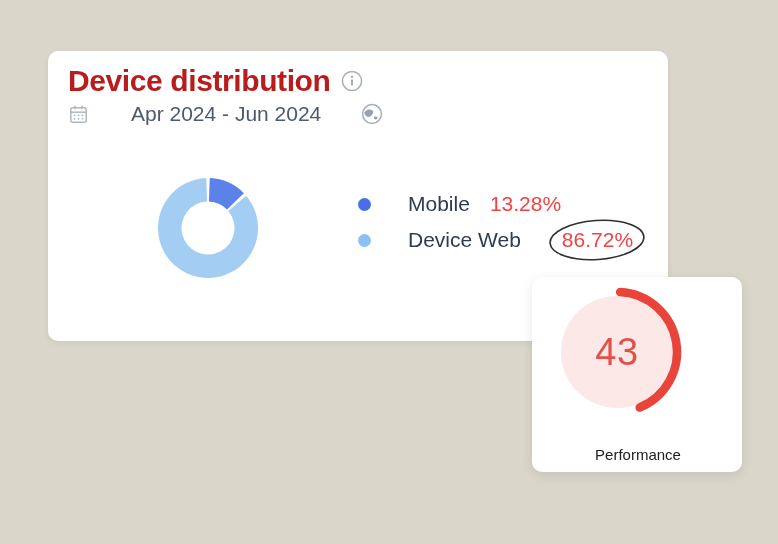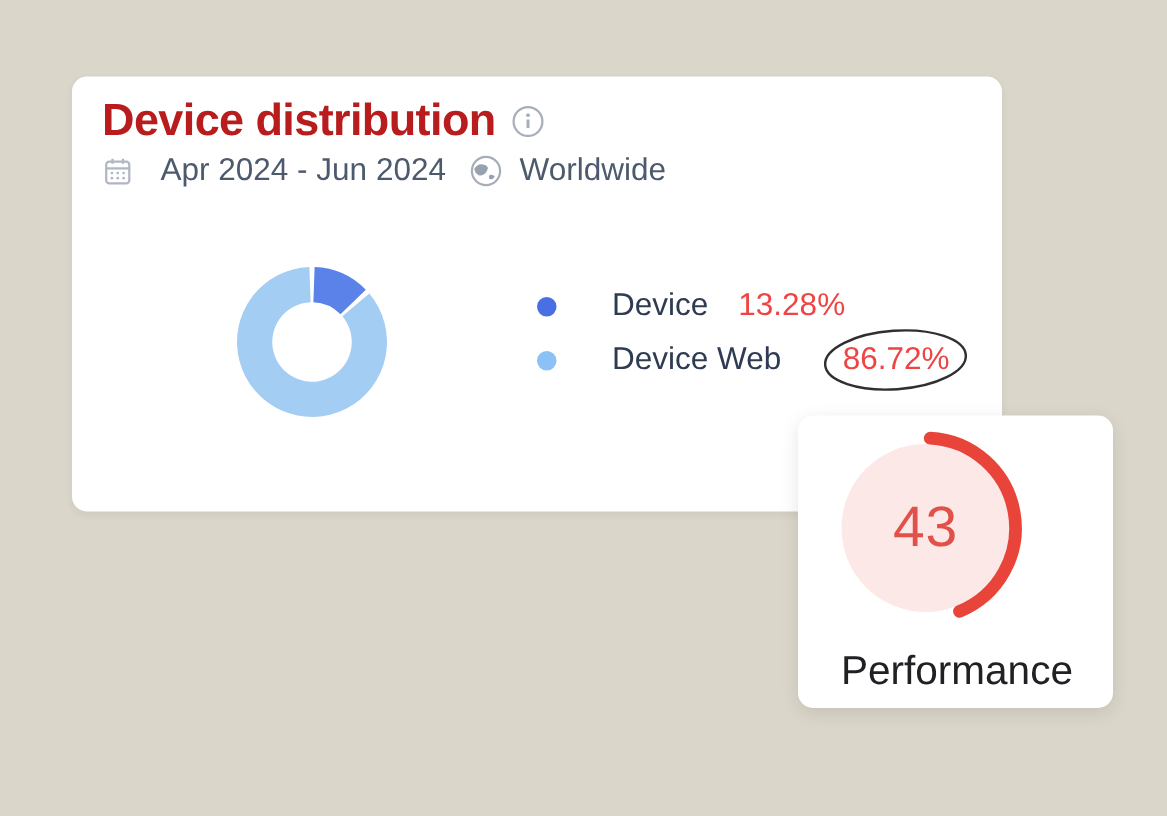--- a/index.html
+++ b/index.html
@@ -22,21 +22,21 @@
     position:absolute; left:20px; top:13px;
     display:flex; align-items:center; gap:11px;
   }
   .dc-title {
     margin:0; font-size:30px; font-weight:700; color:#b91c1c;
     letter-spacing:-0.4px; line-height:34px;
   }
   .dc-sub {
     position:absolute; left:20px; top:50px; height:26px;
     display:flex; align-items:center;
-    font-size:21px; color:#4d5a6e; line-height:26px;
+    font-size:21px; color:#4d5a6e; line-height:26px;gap:24px;
   }
   .dc-sub .cal { margin-right:18px; }
   .dc-sub .glb { margin-left:16px; margin-right:11px; }
   .icon svg { display:block; }
   
   .donut-wrap { position:absolute; left:110px; top:127px; width:100px; height:100px; }
   .legend { position:absolute; left:310px; top:135px; }
   .legend-row { display:flex; align-items:center; height:36px; }
   .legend-dot {
     width:13px; height:13px; border-radius:50%; flex:0 0 13px;
@@ -52,21 +52,21 @@
   
   .gauge-wrap { position:absolute; left:10px; top:0; width:150px; height:150px; }
   .gauge-wrap svg { position:absolute; left:0; top:0; }
   .gauge-score {
     position:absolute; left:0; top:0; width:150px; height:150px;
     display:flex; align-items:center; justify-content:center;
     font-size:38px; color:#e25149; letter-spacing:0.5px;
   }
   .perf-label {
     position:absolute; left:2px; right:0; bottom:9px;
-    text-align:center; font-size:27px; color:#202124;
+    text-align:center; font-size:15px; color:#202124;
   }
 </style>
 </head>
 <body>
 
 <div class="card" id="device-card">
   <div class="dc-header">
     <h1 class="dc-title">Device distribution</h1>
     <span class="icon">
       <svg width="22" height="22" viewBox="0 0 22 22">
@@ -95,34 +95,33 @@
       </svg>
     </span>
     <span>Apr 2024 - Jun 2024</span>
     <span class="icon glb">
       <svg width="22" height="22" viewBox="0 0 22 22">
         <circle cx="11" cy="11" r="9.4" fill="#ffffff" stroke="#a7aeba" stroke-width="1.5"></circle>
         <path d="M3.2,9.5 Q5.5,5.8 9,6.6 Q13.5,7.5 11.8,10.5 Q10,14.6 6.2,13.8 Q3.6,12.6 3.2,9.5 Z" fill="#97a1b0"></path>
         <path d="M13.5,13.5 q2.4,-0.4 3.4,1.2 q-1.4,2.6 -3.8,1.4 q-0.6,-1.6 0.4,-2.6 Z" fill="#97a1b0"></path>
       </svg>
     </span>
-    <span>Worldwide</span>
   </div>
 
   <div class="donut-wrap">
     <svg width="100" height="100" viewBox="0 0 100 100">
         <path d="M51.744974835125056,0.030458649045215225 A50,50 0 0 1 85.85039716368472,15.14675017726372 L69.0007104967529,31.52777759394977 A26.5,26.5 0 0 0 50.92483666261628,23.516143083993963 Z" fill="#5b82e8"></path>
         <path d="M88.19430720418578,17.732448230578726 A50,50 0 1 1 48.255025164874915,0.030458649045215225 L49.07516333738371,23.516143083993967 A26.5,26.5 0 1 0 70.24298281821847,32.898197562206725 Z" fill="#a4cdf3"></path>
       </svg>
   </div>
 
   <div class="legend">
     <div class="legend-row">
       <span class="legend-dot" style="background: rgb(74, 110, 228);"></span>
-      <span class="legend-label">Device</span>
+      <span class="legend-label">Mobile</span>
       <span class="legend-value">13.28%</span>
     </div>
     <div class="legend-row">
       <span class="legend-dot" style="background: rgb(140, 193, 245);"></span>
       <span class="legend-label">Device Web</span>
       <span class="legend-value annotated">
         <span>86.72%</span>
         <svg width="102" height="48" viewBox="0 0 102 48">
           <ellipse cx="51" cy="24" rx="47" ry="19.5" fill="none" stroke="#2f2f2f" stroke-width="1.6" transform="rotate(-4 51 24)"></ellipse>
         </svg>

